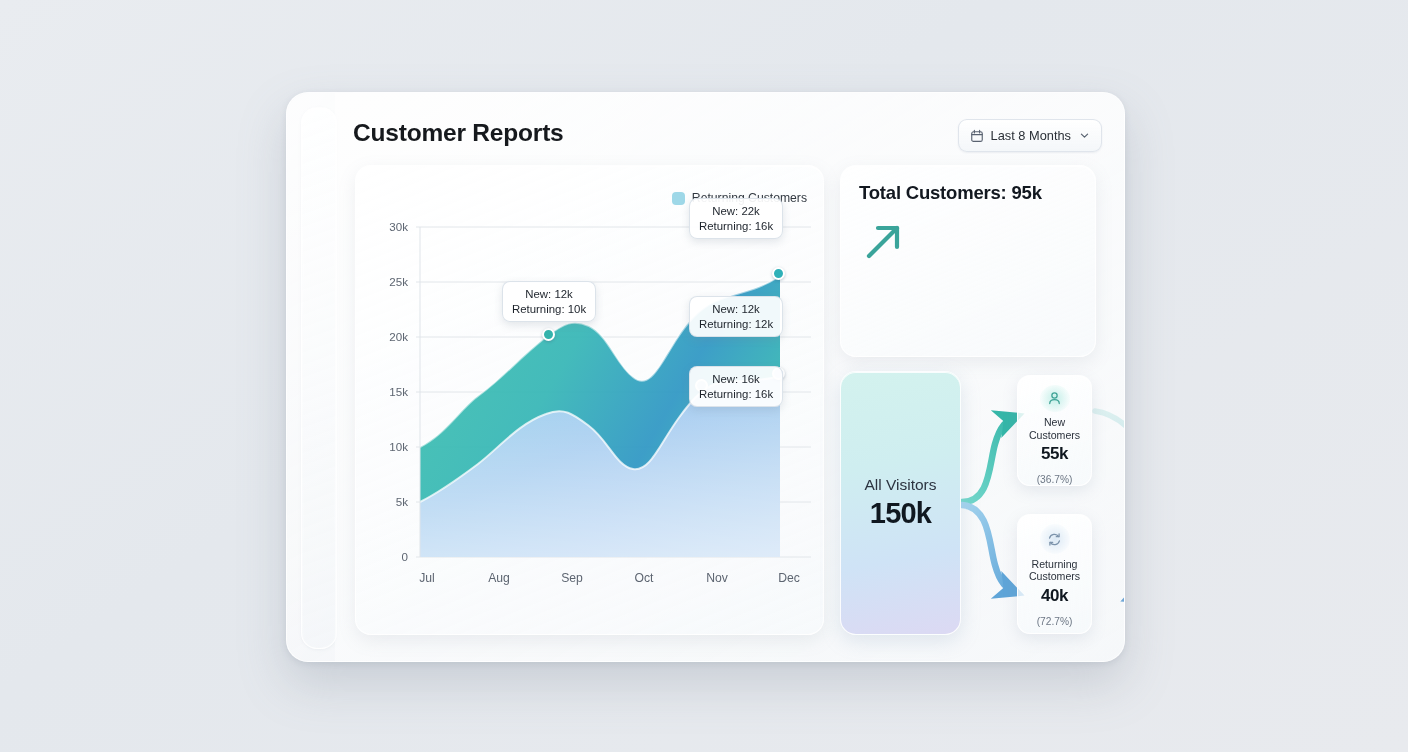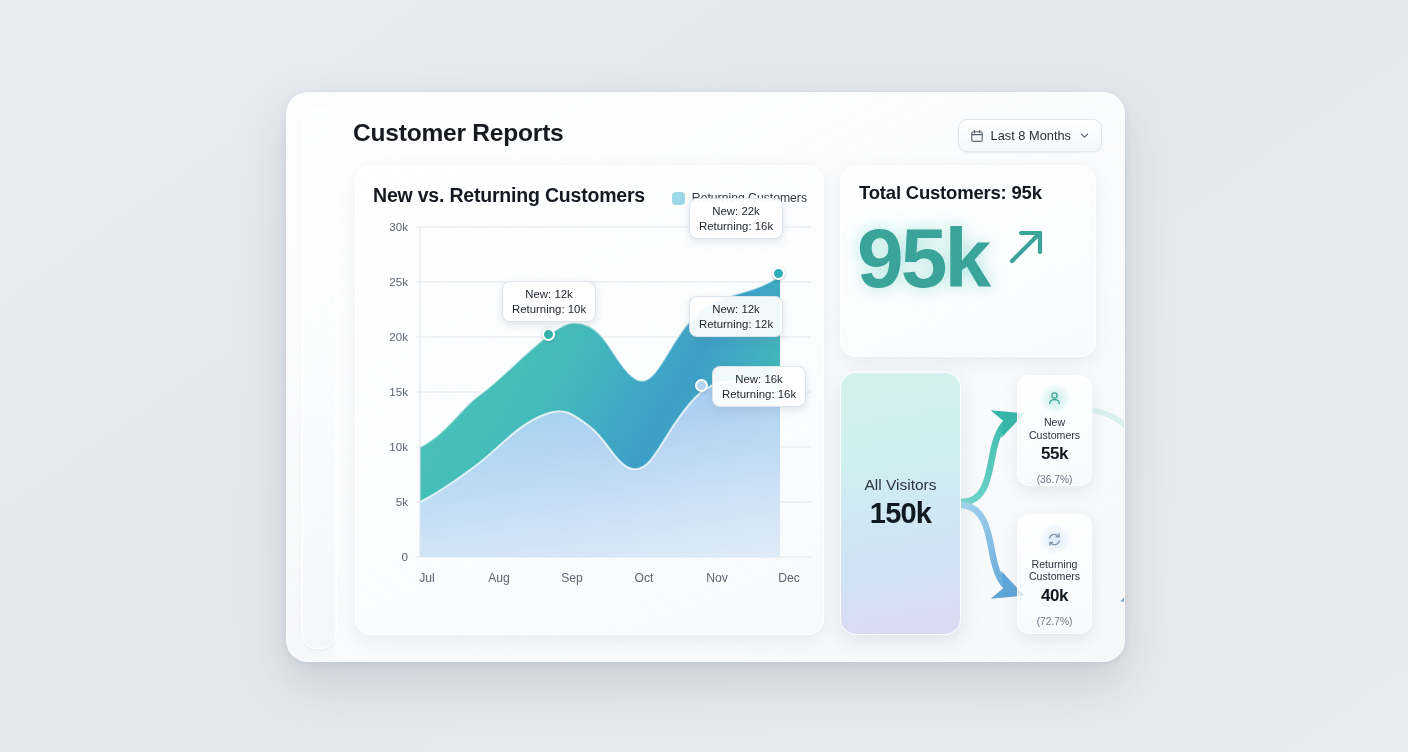--- a/index.html
+++ b/index.html
@@ -141,21 +141,20 @@
         </span>
         <span>Last 8 Months</span>
         <span>
           <svg class="chev" width="11" height="11" viewBox="0 0 12 12" fill="none" stroke="#596270" stroke-width="1.35" stroke-linecap="round" stroke-linejoin="round">
             <path d="M2.6 4.5 6 7.8 9.4 4.5"></path>
           </svg>
         </span>
       </div>
 
       <div class="card" id="chart-card">
-        <div class="chart-title">New vs. Returning Customers</div>
 
         <div class="legend">
           <span class="legend-swatch"></span>
           <span class="legend-label">Returning Customers</span>
         </div>
 
         <div class="plot">
           <svg width="443" height="400" viewBox="0 0 443 400">
             <defs>
               <linearGradient id="gNew" x1="0" y1="0" x2="1" y2="0.45">
@@ -257,30 +256,29 @@
         <div class="tip" style="left:333px;top:32px;">
           <div>New: 22k</div>
           <div>Returning: 16k</div>
         </div>
 
         <div class="tip" style="left:333px;top:130px;">
           <div>New: 12k</div>
           <div>Returning: 12k</div>
         </div>
 
-        <div class="tip" style="left:333px;top:200px;margin-left:23px;">
+        <div class="tip" style="left:333px;top:200px;">
           <div>New: 16k</div>
           <div>Returning: 16k</div>
         </div>
       </div>
 
       <div class="card" id="total-card">
         <div class="kpi-label">Total Customers: 95k</div>
         <div class="kpi-big">
-          <span class="kpi-value">95k</span>
           <span class="kpi-arrow">
             <svg width="52" height="52" viewBox="0 0 52 52" fill="none" stroke="#3aa49a" stroke-width="4.2" stroke-linecap="round" stroke-linejoin="round">
               <path d="M12 40 L40 12"></path>
               <path d="M21 12 H40 V31"></path>
             </svg>
           </span>
         </div>
       </div>
 
       <svg class="flow">

